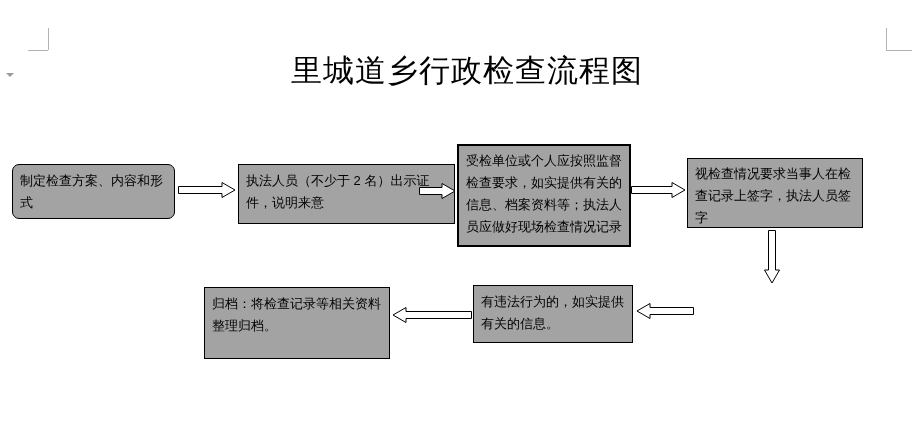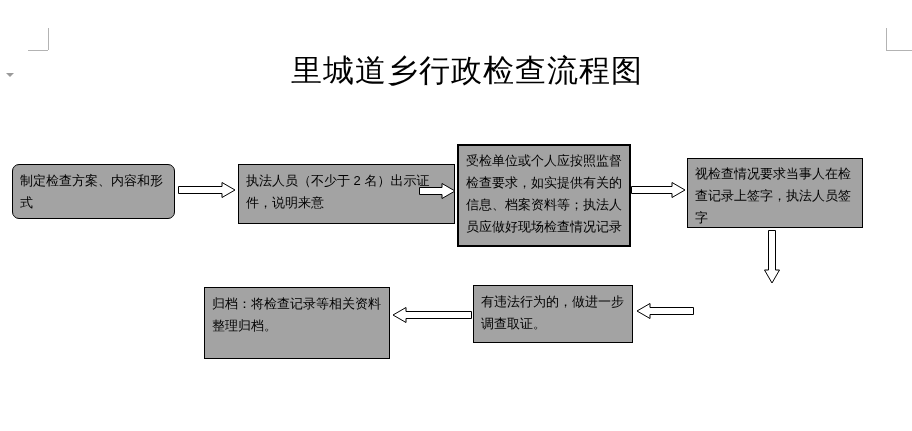--- a/index.html
+++ b/index.html
@@ -95,21 +95,21 @@
   <div class="crop tr-h"></div>
 
   <div class="para-marker"></div>
 
   <h1 class="doc-title">里城道乡行政检查流程图</h1>
 
   <div class="flow-box" id="box-1">制定检查方案、内容和形式</div>
   <div class="flow-box" id="box-2">执法人员（不少于 2 名）出示证件，说明来意</div>
   <div class="flow-box" id="box-3">受检单位或个人应按照监督检查要求，如实提供有关的信息、档案资料等；执法人员应做好现场检查情况记录</div>
   <div class="flow-box" id="box-4">视检查情况要求当事人在检查记录上签字，执法人员签字</div>
-  <div class="flow-box" id="box-6">有违法行为的，做进一步调查取证。</div>
+  <div class="flow-box" id="box-6">有违法行为的，如实提供有关的信息。</div>
   <div class="flow-box" id="box-7">归档：将检查记录等相关资料整理归档。</div>
 
   <svg class="arrow" id="arrow-1" width="58" height="16">
     <polygon points="0.5,4.5 44,4.5 44,0.5 57,8 44,15.5 44,11.5 0.5,11.5"></polygon>
   </svg>
   <svg class="arrow" id="arrow-2" width="37" height="16">
     <polygon points="0.5,4.5 23,4.5 23,0.5 36,8 23,15.5 23,11.5 0.5,11.5"></polygon>
   </svg>
   <svg class="arrow" id="arrow-3" width="55" height="16">
     <polygon points="0.5,4.5 41,4.5 41,0.5 54,8 41,15.5 41,11.5 0.5,11.5"></polygon>

